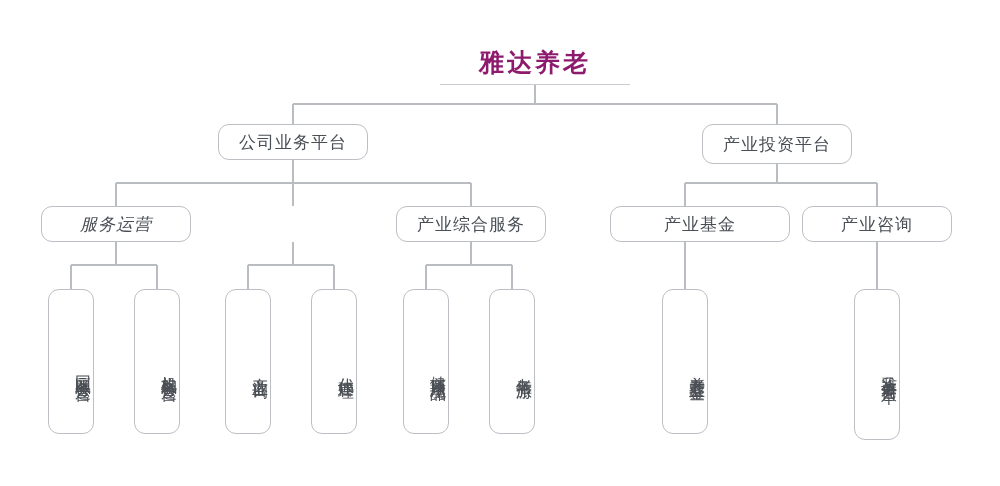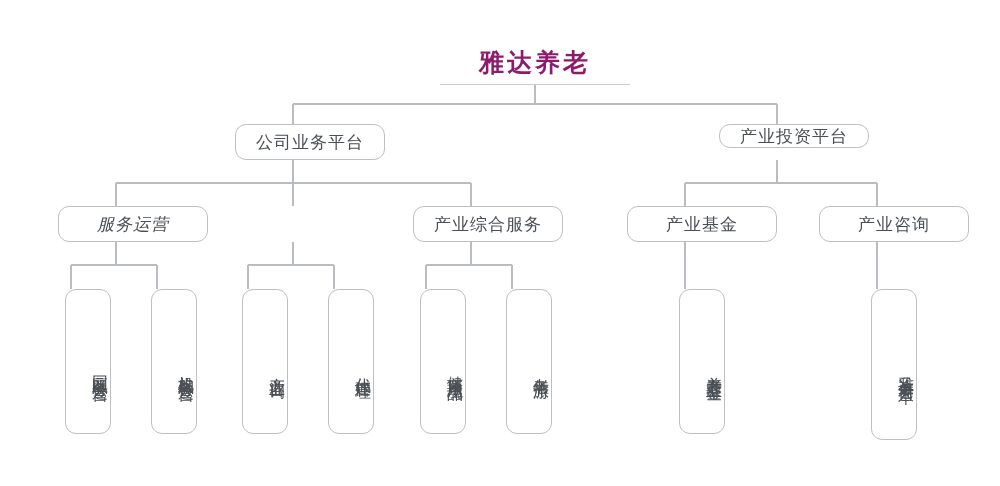--- a/index.html
+++ b/index.html
@@ -33,21 +33,20 @@
     border-radius: 11px;
     background: #ffffff;
     color: #4a4f55;
     display: flex;
     align-items: center;
     justify-content: center;
     text-align: center;
     font-size: 17px;
     letter-spacing: 1px;
     white-space: nowrap;
-    margin-left: 17px;
   }
   .node.leaf {
     writing-mode: vertical-rl;
     text-orientation: upright;
     letter-spacing: 2px;
     font-size: 16px;
     padding-top: 14px;
     align-items: flex-start;
     justify-content: center;
   }
@@ -116,31 +115,31 @@
       <path d="M 877 242 L 877 289"></path>
     </g>
   </svg>
 
   <div class="root-title" style="left:435px; top:46px; width:200px;">雅达养老</div>
   <div class="root-rule" style="left:440px; top:84px; width:190px;"></div>
 
   <div class="node" style="left:218px; top:124px; width:150px; height:36px;">
     <span class="node-label">公司业务平台</span>
   </div>
-  <div class="node" style="left:702px; top:124px; width:150px; height:24px;">
+  <div class="node" style="left:702px; top:124px; width:150px; height:40px;">
     <span class="node-label">产业投资平台</span>
   </div>
 
   <div class="node" style="left:41px; top:206px; width:150px; height:36px;font-style:italic;">
     <span class="node-label">服务运营</span>
   </div>
   <div class="node" style="left:396px; top:206px; width:150px; height:36px;">
     <span class="node-label">产业综合服务</span>
   </div>
-  <div class="node" style="left:610px; top:206px; width:150px; height:36px;">
+  <div class="node" style="left:610px; top:206px; width:180px; height:36px;">
     <span class="node-label">产业基金</span>
   </div>
   <div class="node" style="left:802px; top:206px; width:150px; height:36px;">
     <span class="node-label">产业咨询</span>
   </div>
 
   <div class="node leaf" style="left:48px; top:289px; width:46px; height:145px;">
     <span class="node-label">园区服务运营</span>
   </div>
   <div class="node leaf" style="left:134px; top:289px; width:46px; height:145px;">

